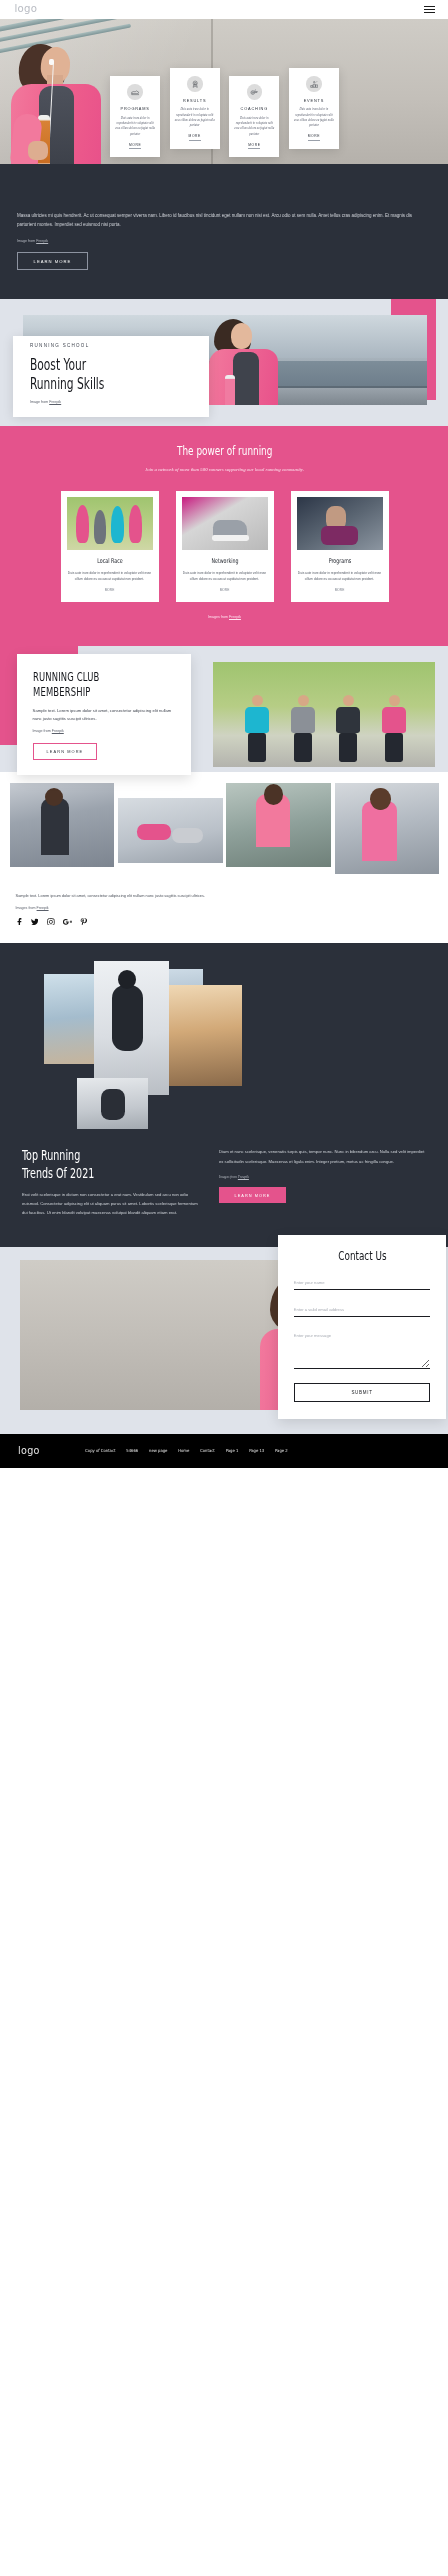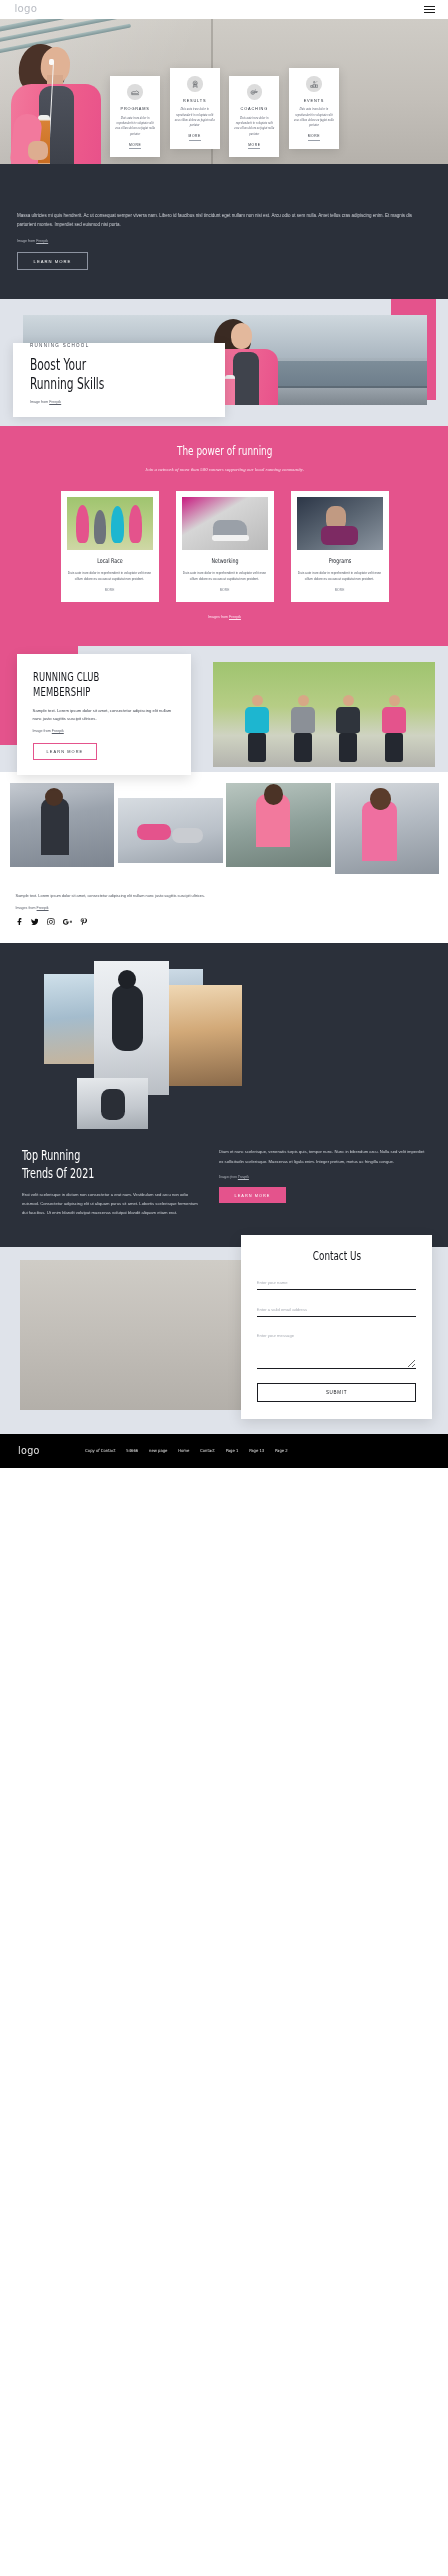--- a/index.html
+++ b/index.html
@@ -174,22 +174,22 @@
   .boost-photo .water{ position:absolute;inset:52% 0 18% 0;background:linear-gradient(180deg,#7d8d99,#6d7d8a); }
   .boost-photo .rail{ position:absolute;left:0;right:0;bottom:18%;height:2.4px;background:#5d6a75; }
   .boost-photo .ground{ position:absolute;inset:82% 0 0 0;background:linear-gradient(180deg,#9aa3ab,#7d868e); }
   .bp-person{ position:absolute; left:46%; top:3.6px; width:72px; height:90px; }
   .bp-hair{ position:absolute;left:4.8px;top:1.2px;width:37px;height:38px;background:#3a2a22;border-radius:52% 48% 40% 60%/60% 58% 42% 40%; }
   .bp-face{ position:absolute;left:21.6px;top:4.8px;width:21.6px;height:26px;background:#e3b89c;border-radius:50% 50% 46% 46%; }
   .bp-jacket{ position:absolute;left:0px;top:31px;width:69px;height:60px;background:linear-gradient(100deg,#f2799d,#e8518a);border-radius:15.6px 13px 0 0; }
   .bp-top{ position:absolute;left:24px;top:34px;width:26px;height:57px;background:#3f434c;border-radius:8.4px 8.4px 0 0; }
   .bp-bottle{ position:absolute;left:15.6px;top:57px;width:10.8px;height:34px;background:linear-gradient(180deg,#eee 0 10%,#f07ba1 12% 88%,#eee 90%);border-radius:3px; }
   .boost-caption{
-    position:absolute; left:13px; bottom:9.6px; width:212px; background:#fff;
-    padding:0 17px 13px; box-shadow:0 2.4px 10.8px rgba(0,0,0,.12);
+    position:absolute; left:13px; bottom:9.6px; width:196px; background:#fff;
+    padding:7px 17px 13px; box-shadow:0 2.4px 10.8px rgba(0,0,0,.12);
   }
   .eyebrow{ font-size:4.5px; letter-spacing:1.3px; color:#3d424d; margin-bottom:7.2px; }
   .boost-title{
     font-family:"DejaVu Sans Condensed","Liberation Sans",sans-serif;
     font-size:16px; line-height:1.2; color:#15171c;
     transform:scaleX(.74); transform-origin:left center; white-space:nowrap;
   }
   .credit-dark{ font-size:3.6px; color:#5a5f6a; margin-top:6px; }
 
   
@@ -313,21 +313,21 @@
     color:#fff; padding:14.4px 15.6px 15.6px; z-index:6;
   }
   .about-eyebrow{ font-size:3.9px; letter-spacing:1.3px; color:#c6cad2; margin-bottom:7.2px; }
   .about-title{
     font-family:"DejaVu Sans Condensed","Liberation Sans",sans-serif;
     font-size:13px; line-height:1.26; transform:scaleX(.76);
     transform-origin:left center; white-space:nowrap;
   }
   .about-credit{ font-size:3.6px; color:#b9bdc5; margin-top:7.2px; }
   .contact-card{
-    position:absolute; right:17px; bottom:14.4px; width:191px; background:#fff;
+    position:absolute; right:3px; bottom:14.4px; width:168px; background:#fff;
     padding:14.4px 15.6px 17px; box-shadow:0 3.6px 13px rgba(0,0,0,.13); z-index:7;
   }
   .contact-title{
     font-family:"DejaVu Sans Condensed","Liberation Sans",sans-serif;
     font-size:11.4px; color:#15171c; text-align:center; margin-bottom:12px;
     transform:scaleX(.86);
   }
   .field{ width:100%; border:0; border-bottom:0.9px solid #1b1d22; background:transparent;
     font-family:"Liberation Sans",sans-serif; font-size:4.2px; color:#2b303a;
     padding:3.6px 0 4.2px; margin-bottom:12px; outline:none; }

